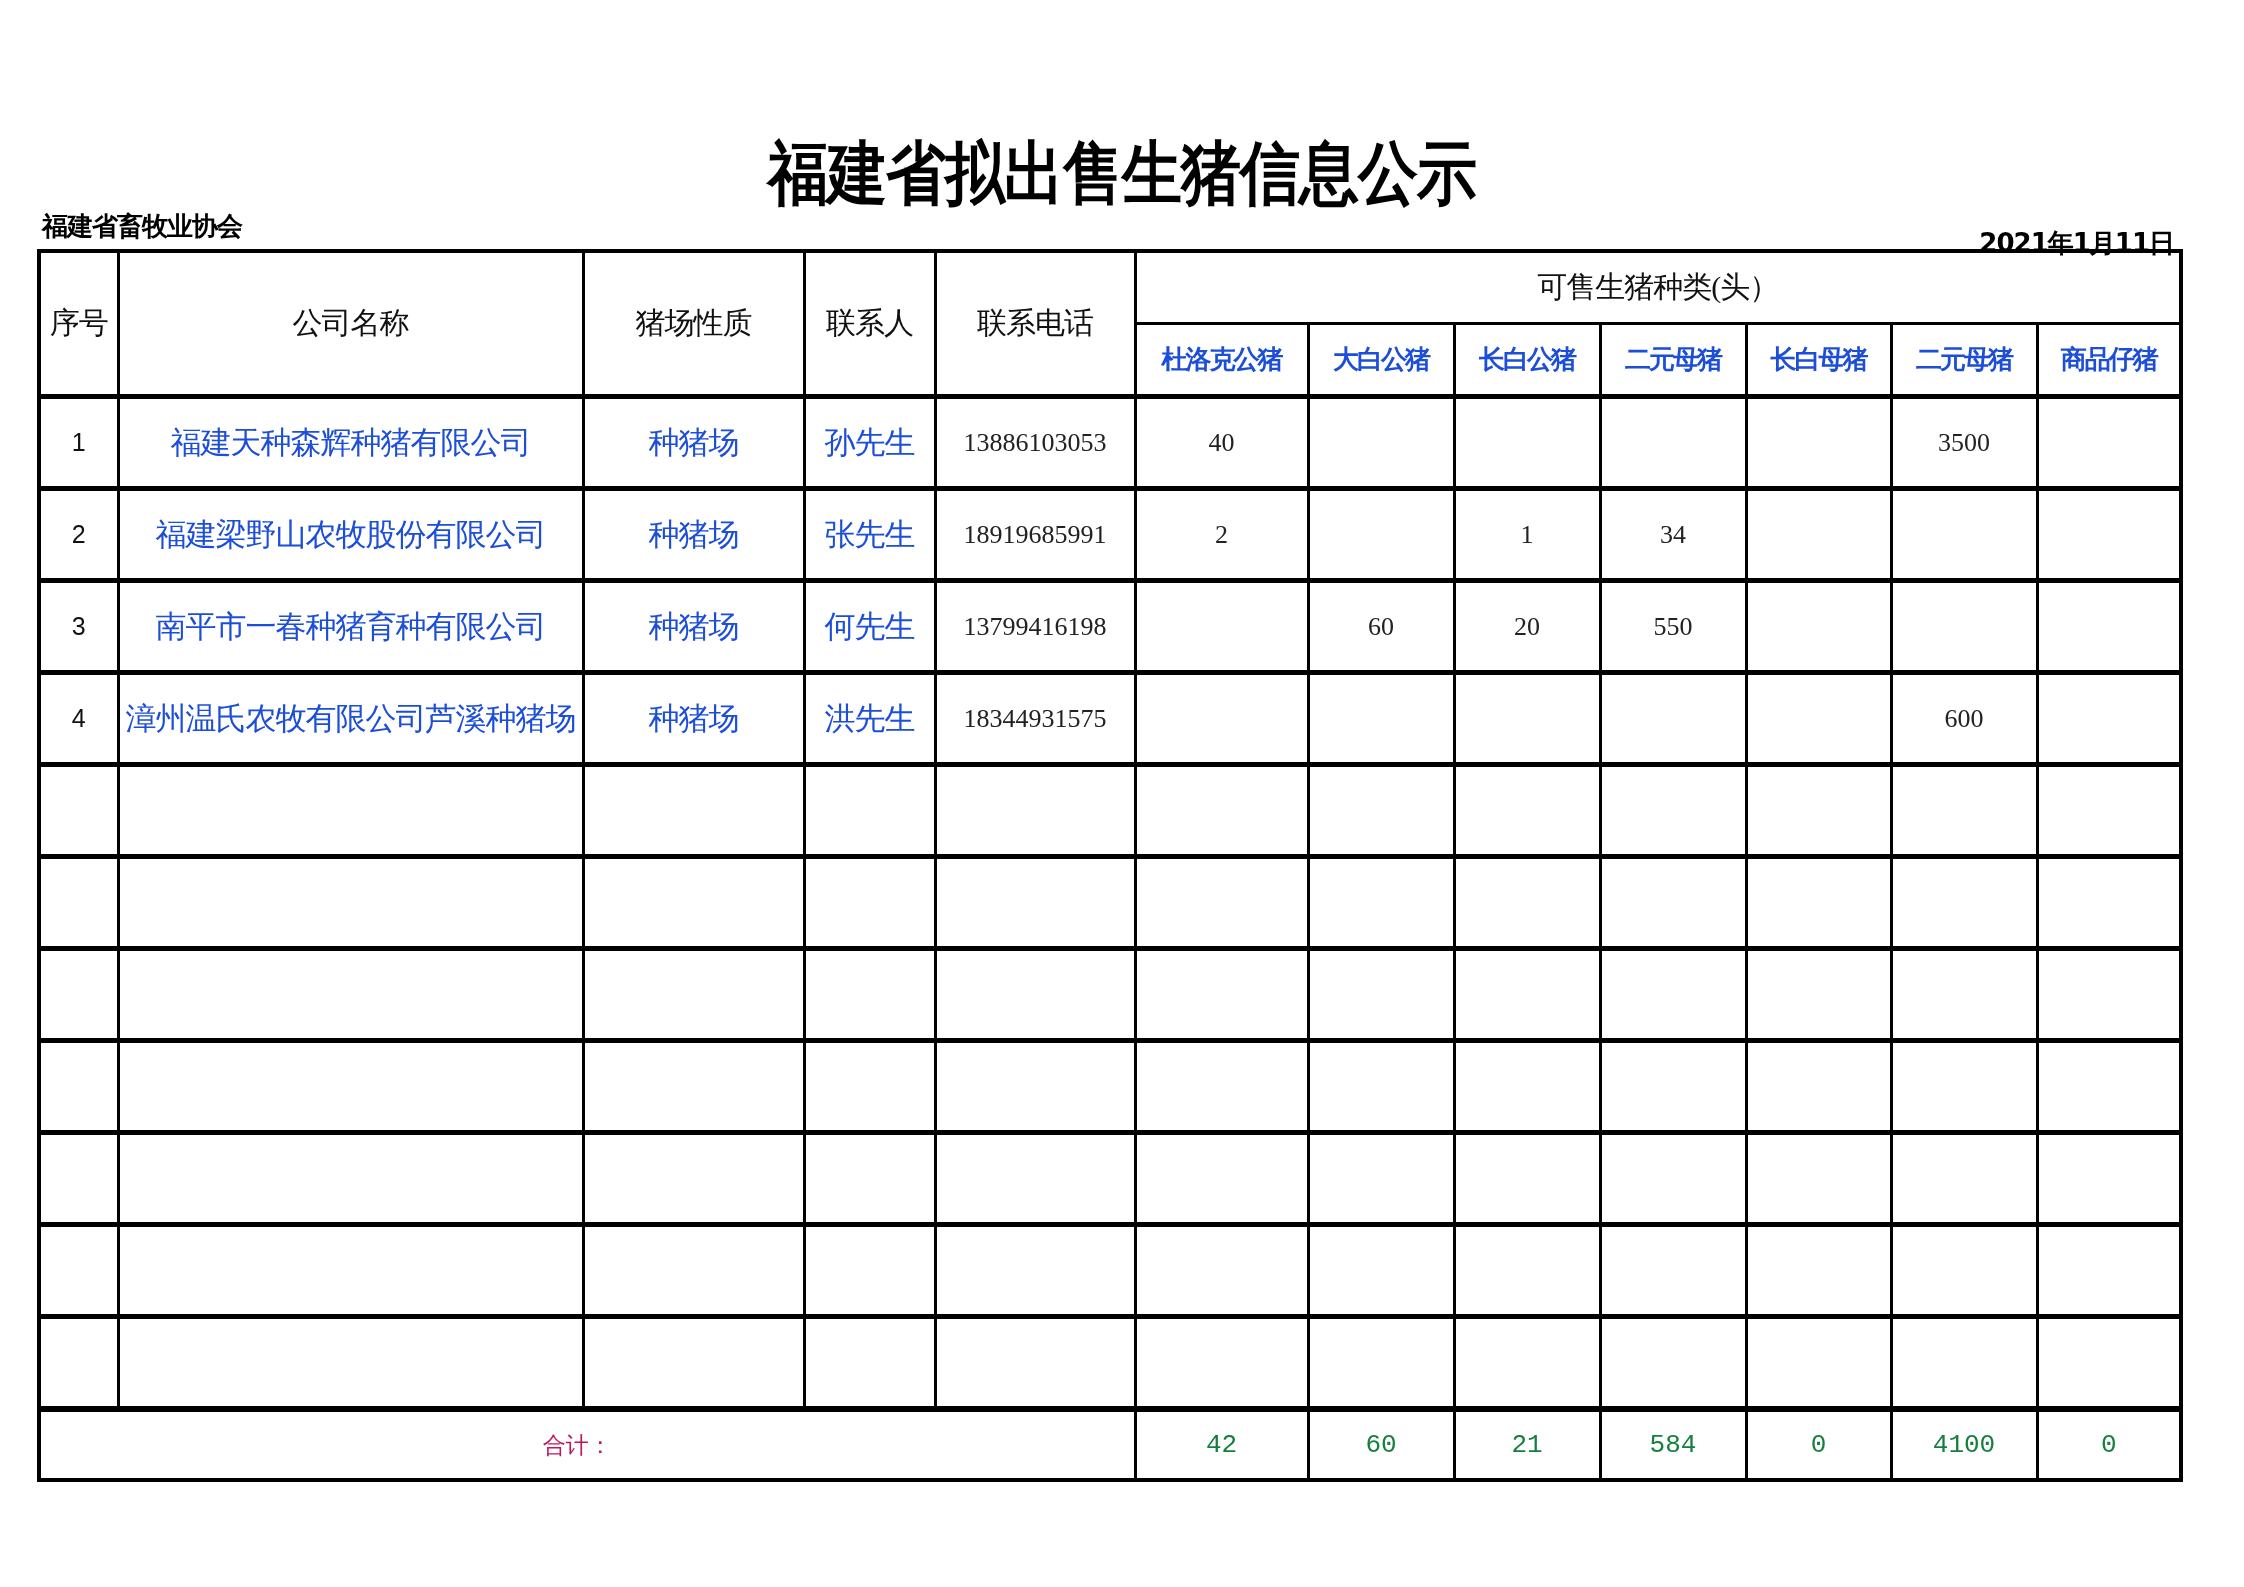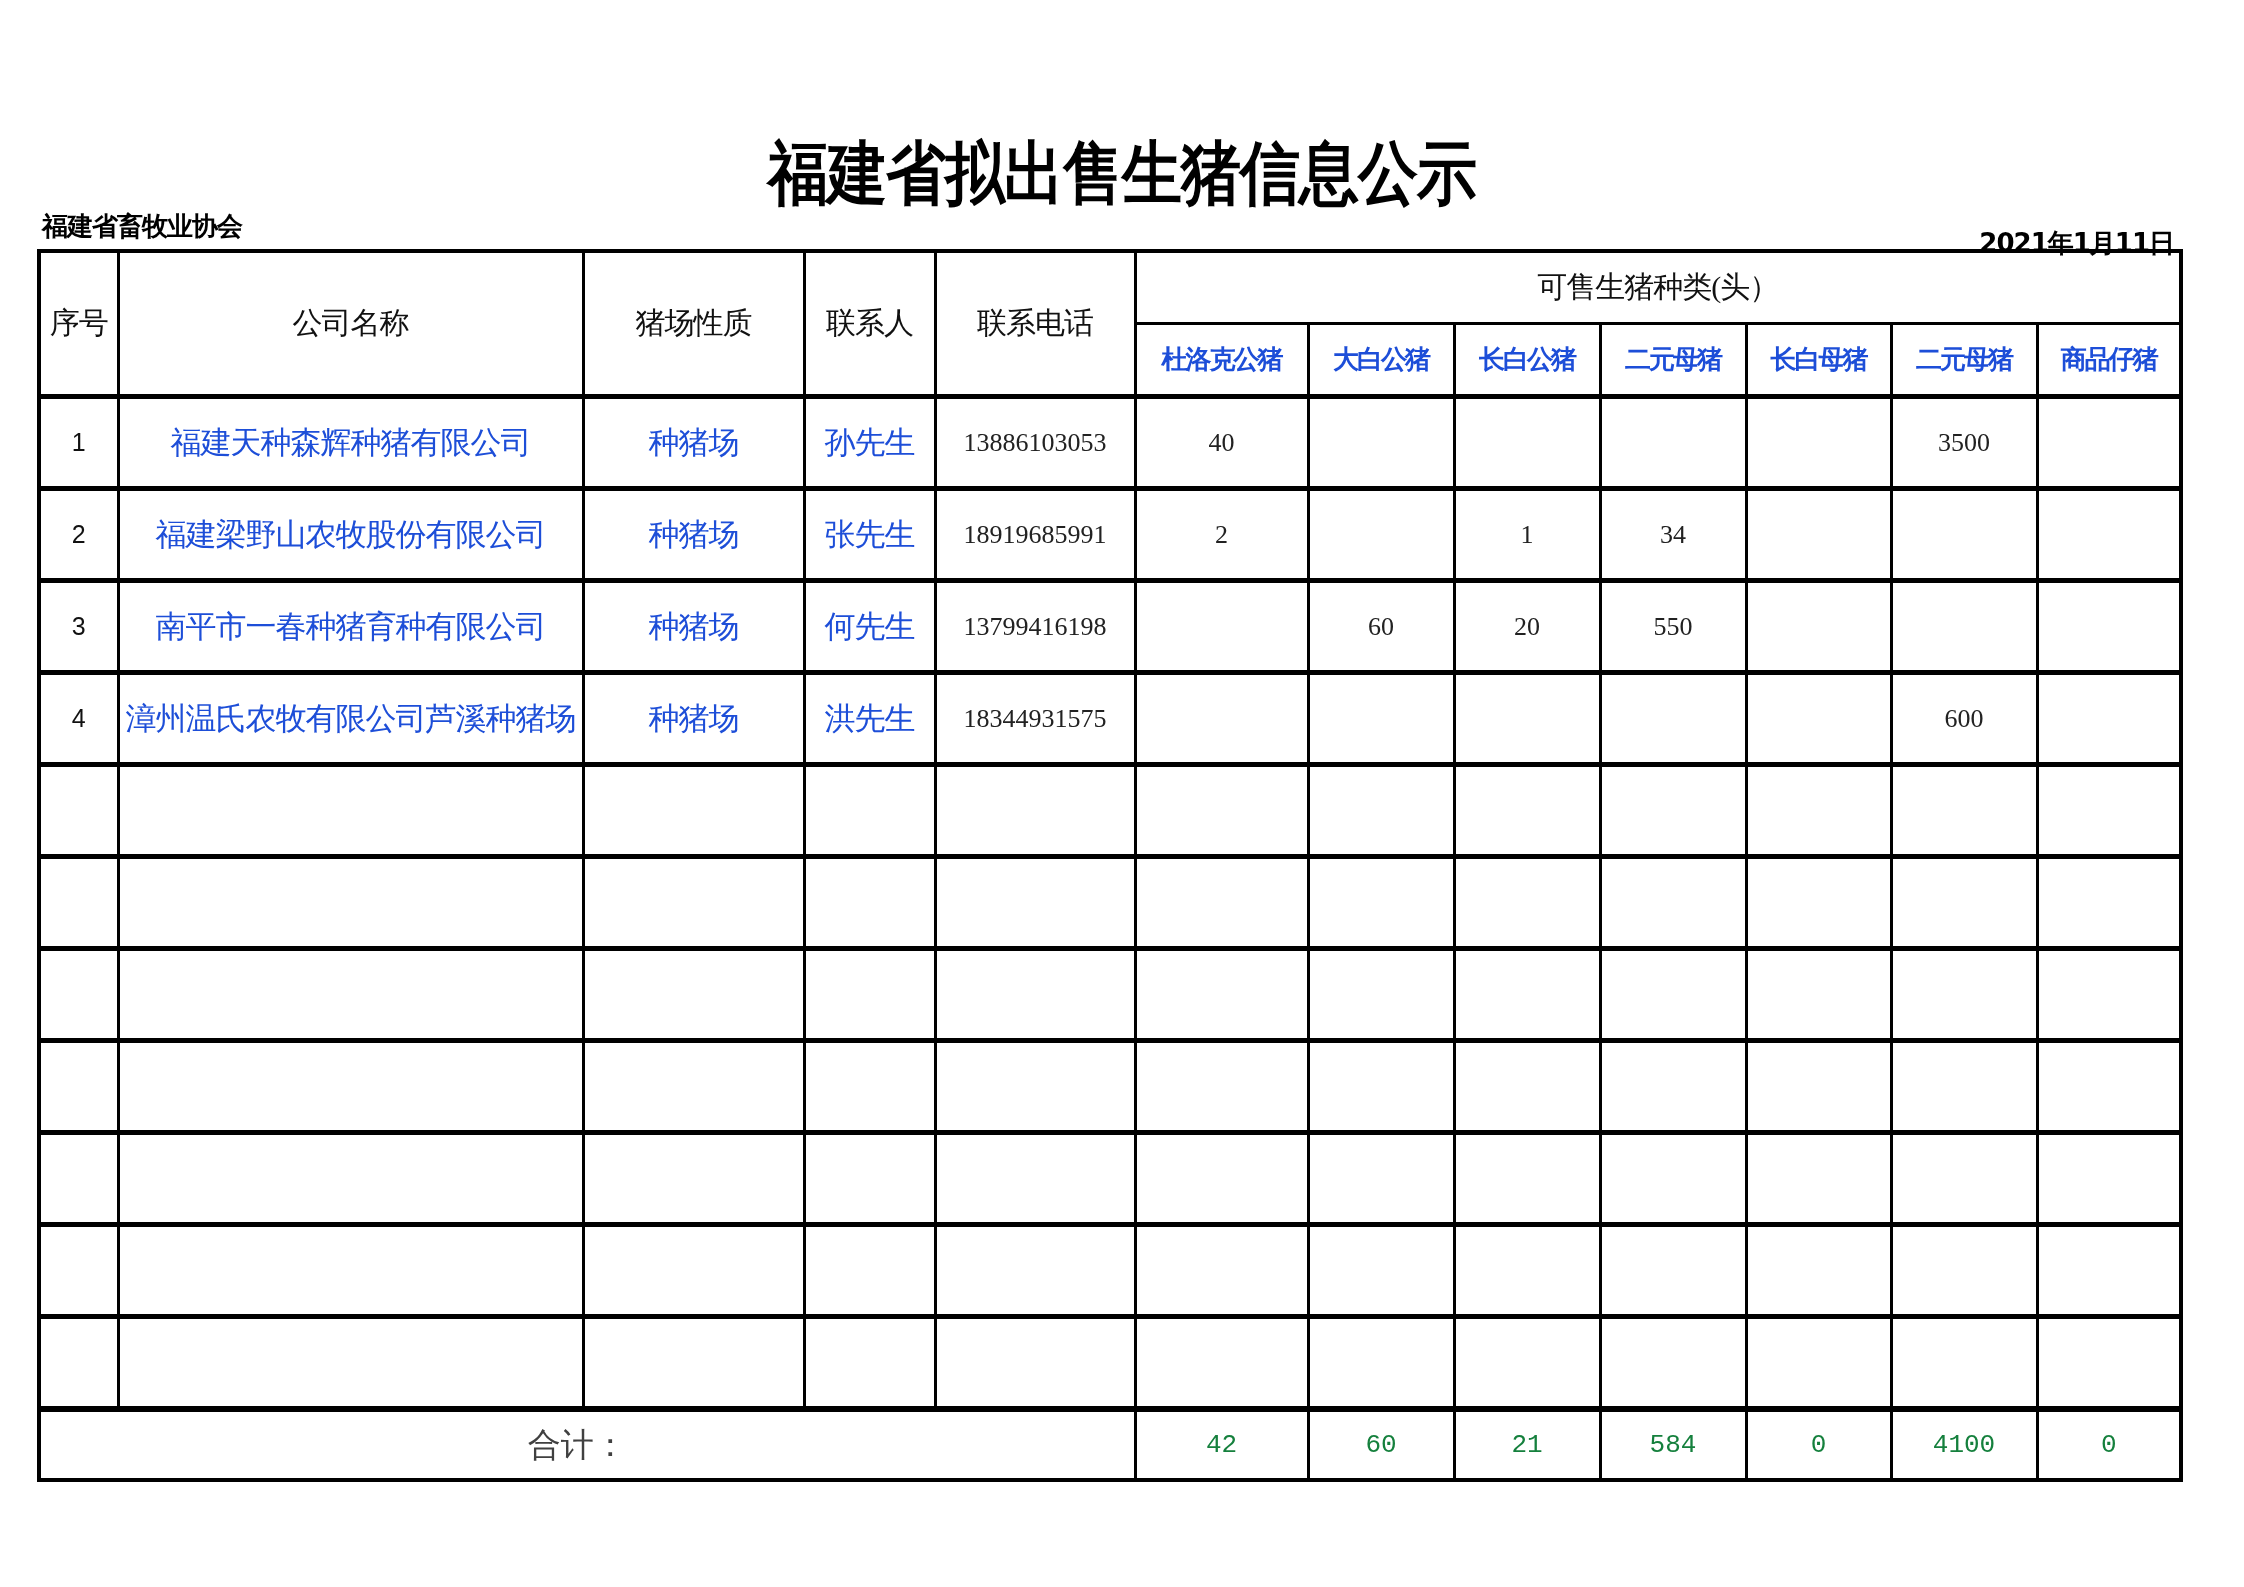--- a/index.html
+++ b/index.html
@@ -13,21 +13,21 @@
   .sub { font-family:"DejaVu Sans",sans-serif; font-size:26px; font-weight:bold; color:#1d4ed8; letter-spacing:-2px; }
   .grp-row td { height:69px; }
   .sub-row td { height:69px; }
   .data-row td { height:87px; }
   tr.data-row { border-bottom:5px solid #000; }
   .cell { font-family:"DejaVu Serif","Liberation Serif",serif; font-size:31px; color:#1d4ed8; letter-spacing:-1px; }
   .num-serif { font-family:"Liberation Serif","DejaVu Serif",serif; font-size:26px; color:#222; }
   .idx { font-family:"Liberation Sans","DejaVu Sans",sans-serif; font-size:25px; color:#111; }
   .total-row td { height:66px; }
   tr.total-row { border-top:6px solid #000; }
-  .total-label { text-align:right; padding-right:20px !important; font-family:"DejaVu Serif","Liberation Serif",serif; font-size:33px; color:#404040; }
+  .total-label { text-align:right; padding-right:20px !important; font-family:"DejaVu Serif","Liberation Serif",serif; font-size:23px; color:#be185d; }
   .total-val { font-family:Liberation Mono, monospace; font-size:26px; color:#15803d; }
   tr.header-bottom { border-bottom:5px solid #000; }
 </style>
 </head>
 <body>
 
 <div class="title">福建省拟出售生猪信息公示</div>
 <div class="org">福建省畜牧业协会</div>
 <div class="date">2021年1月11日</div>
 

